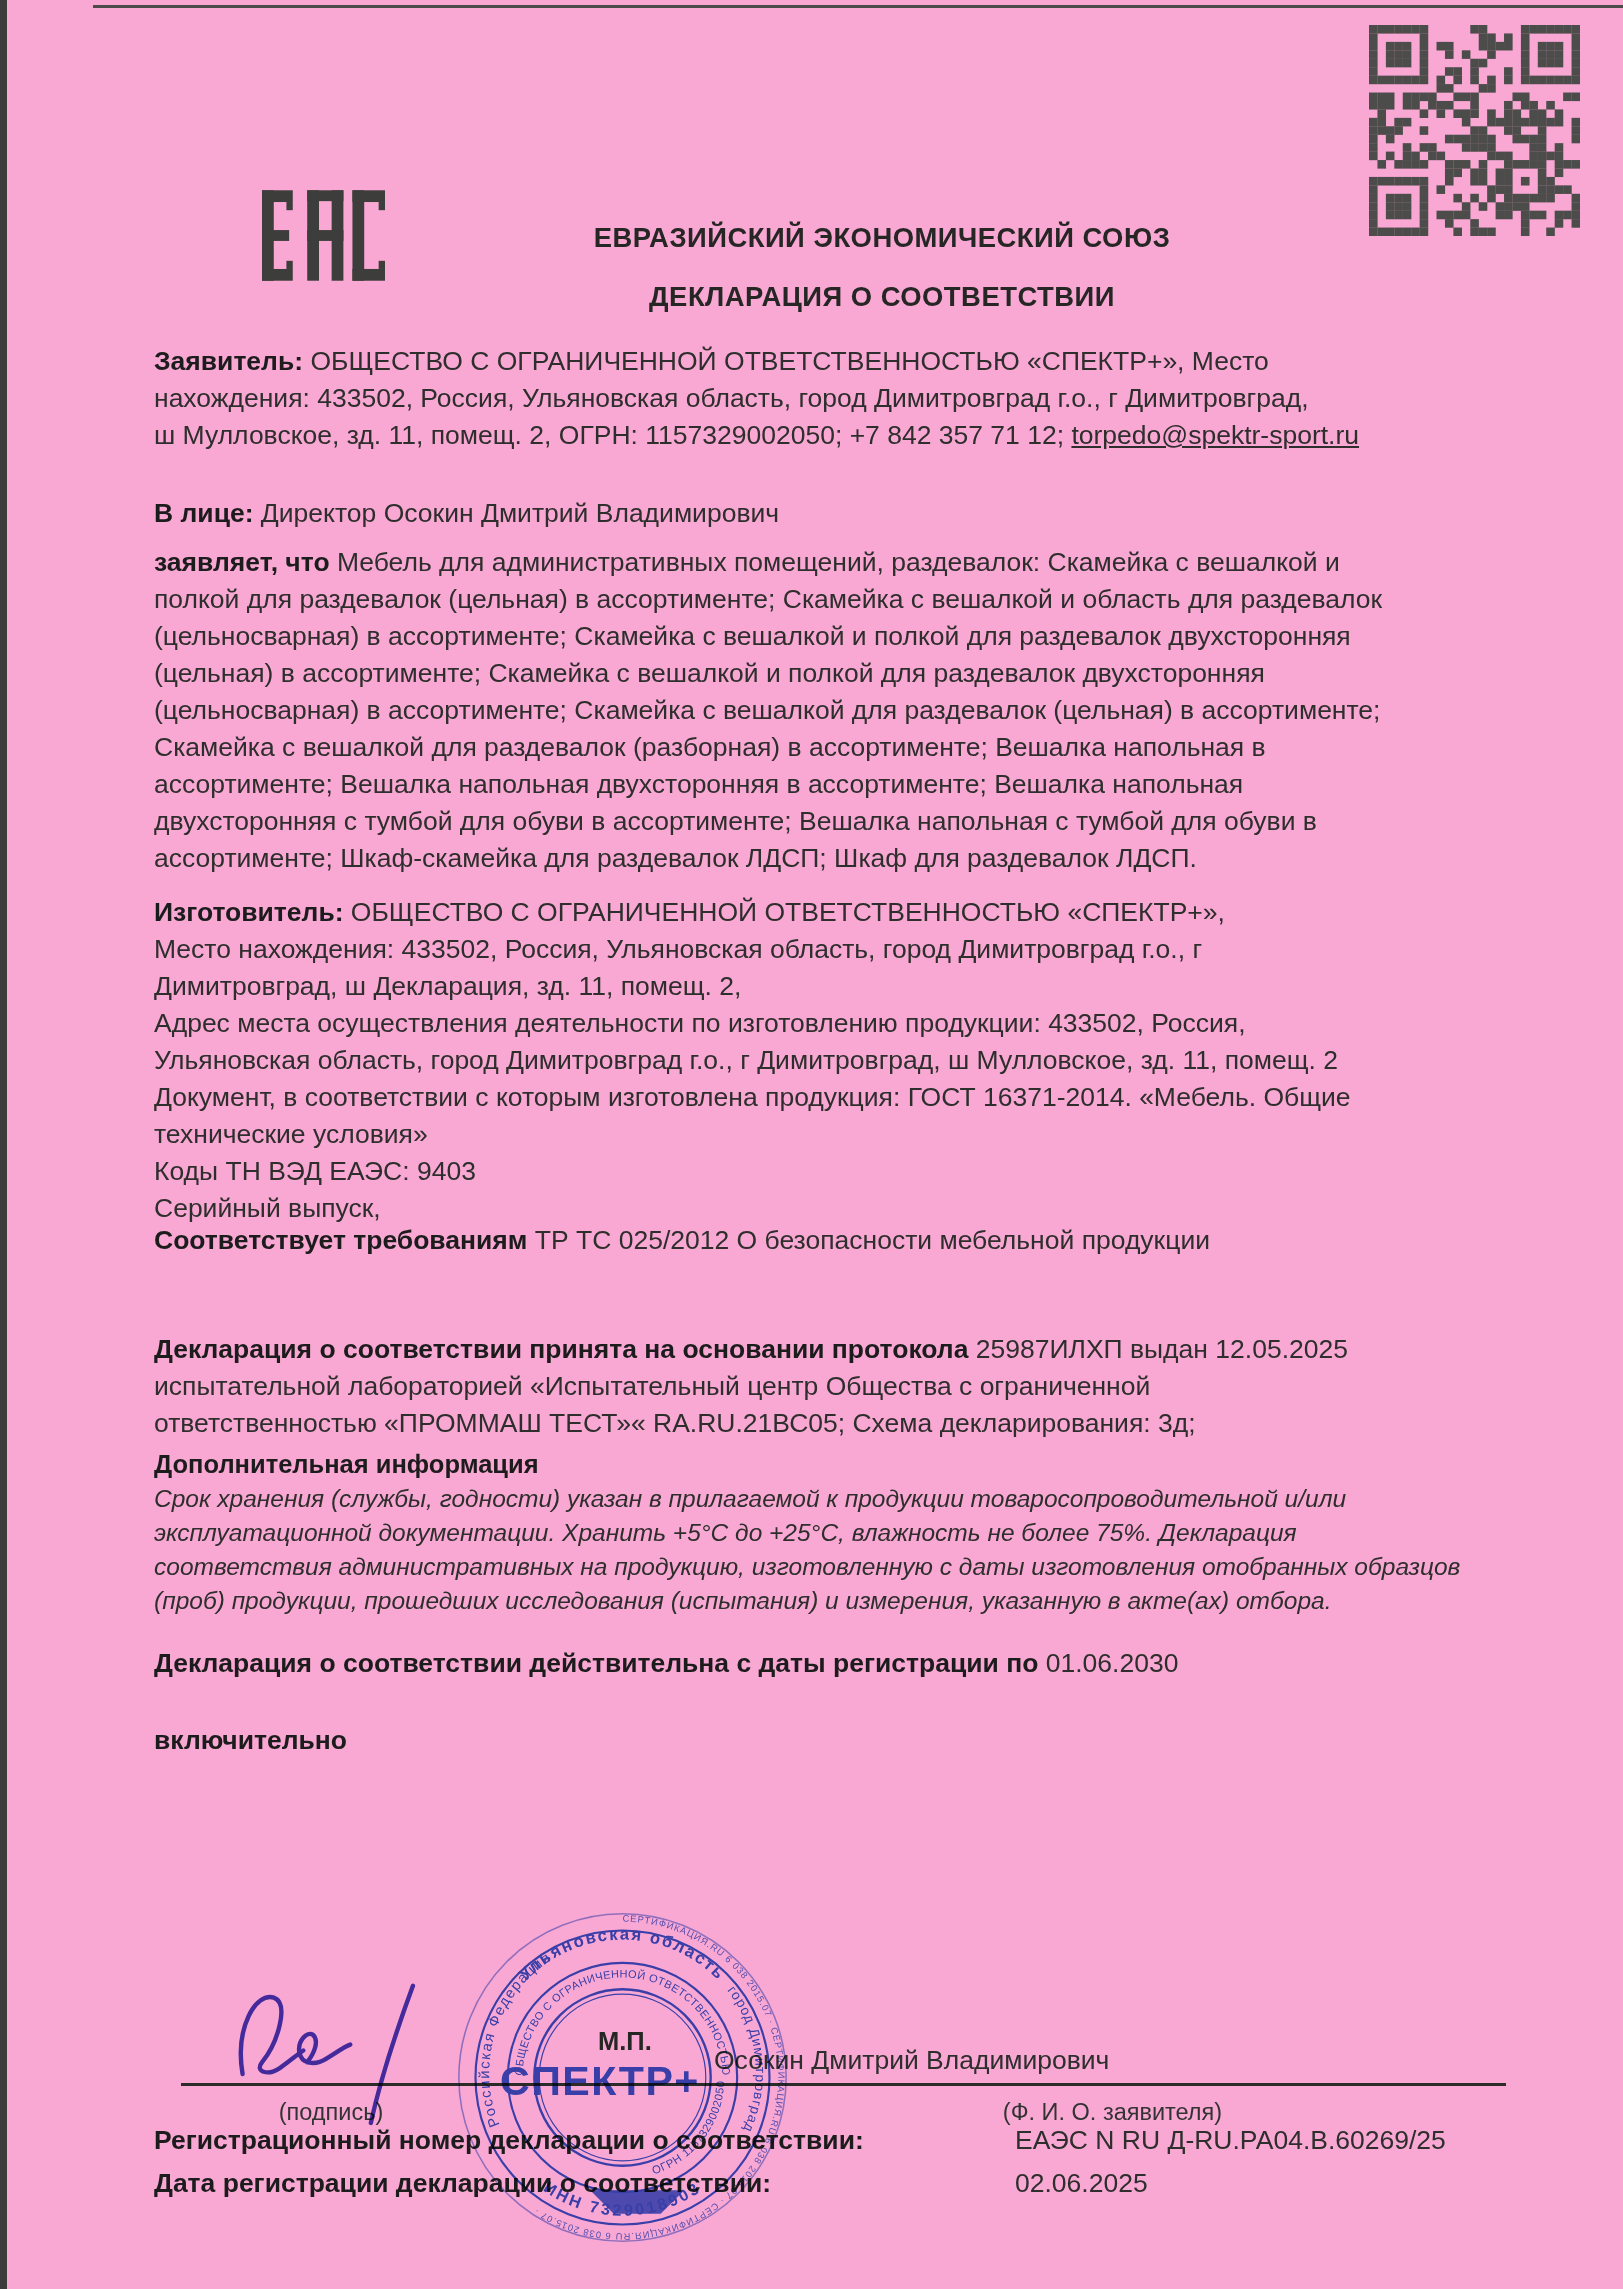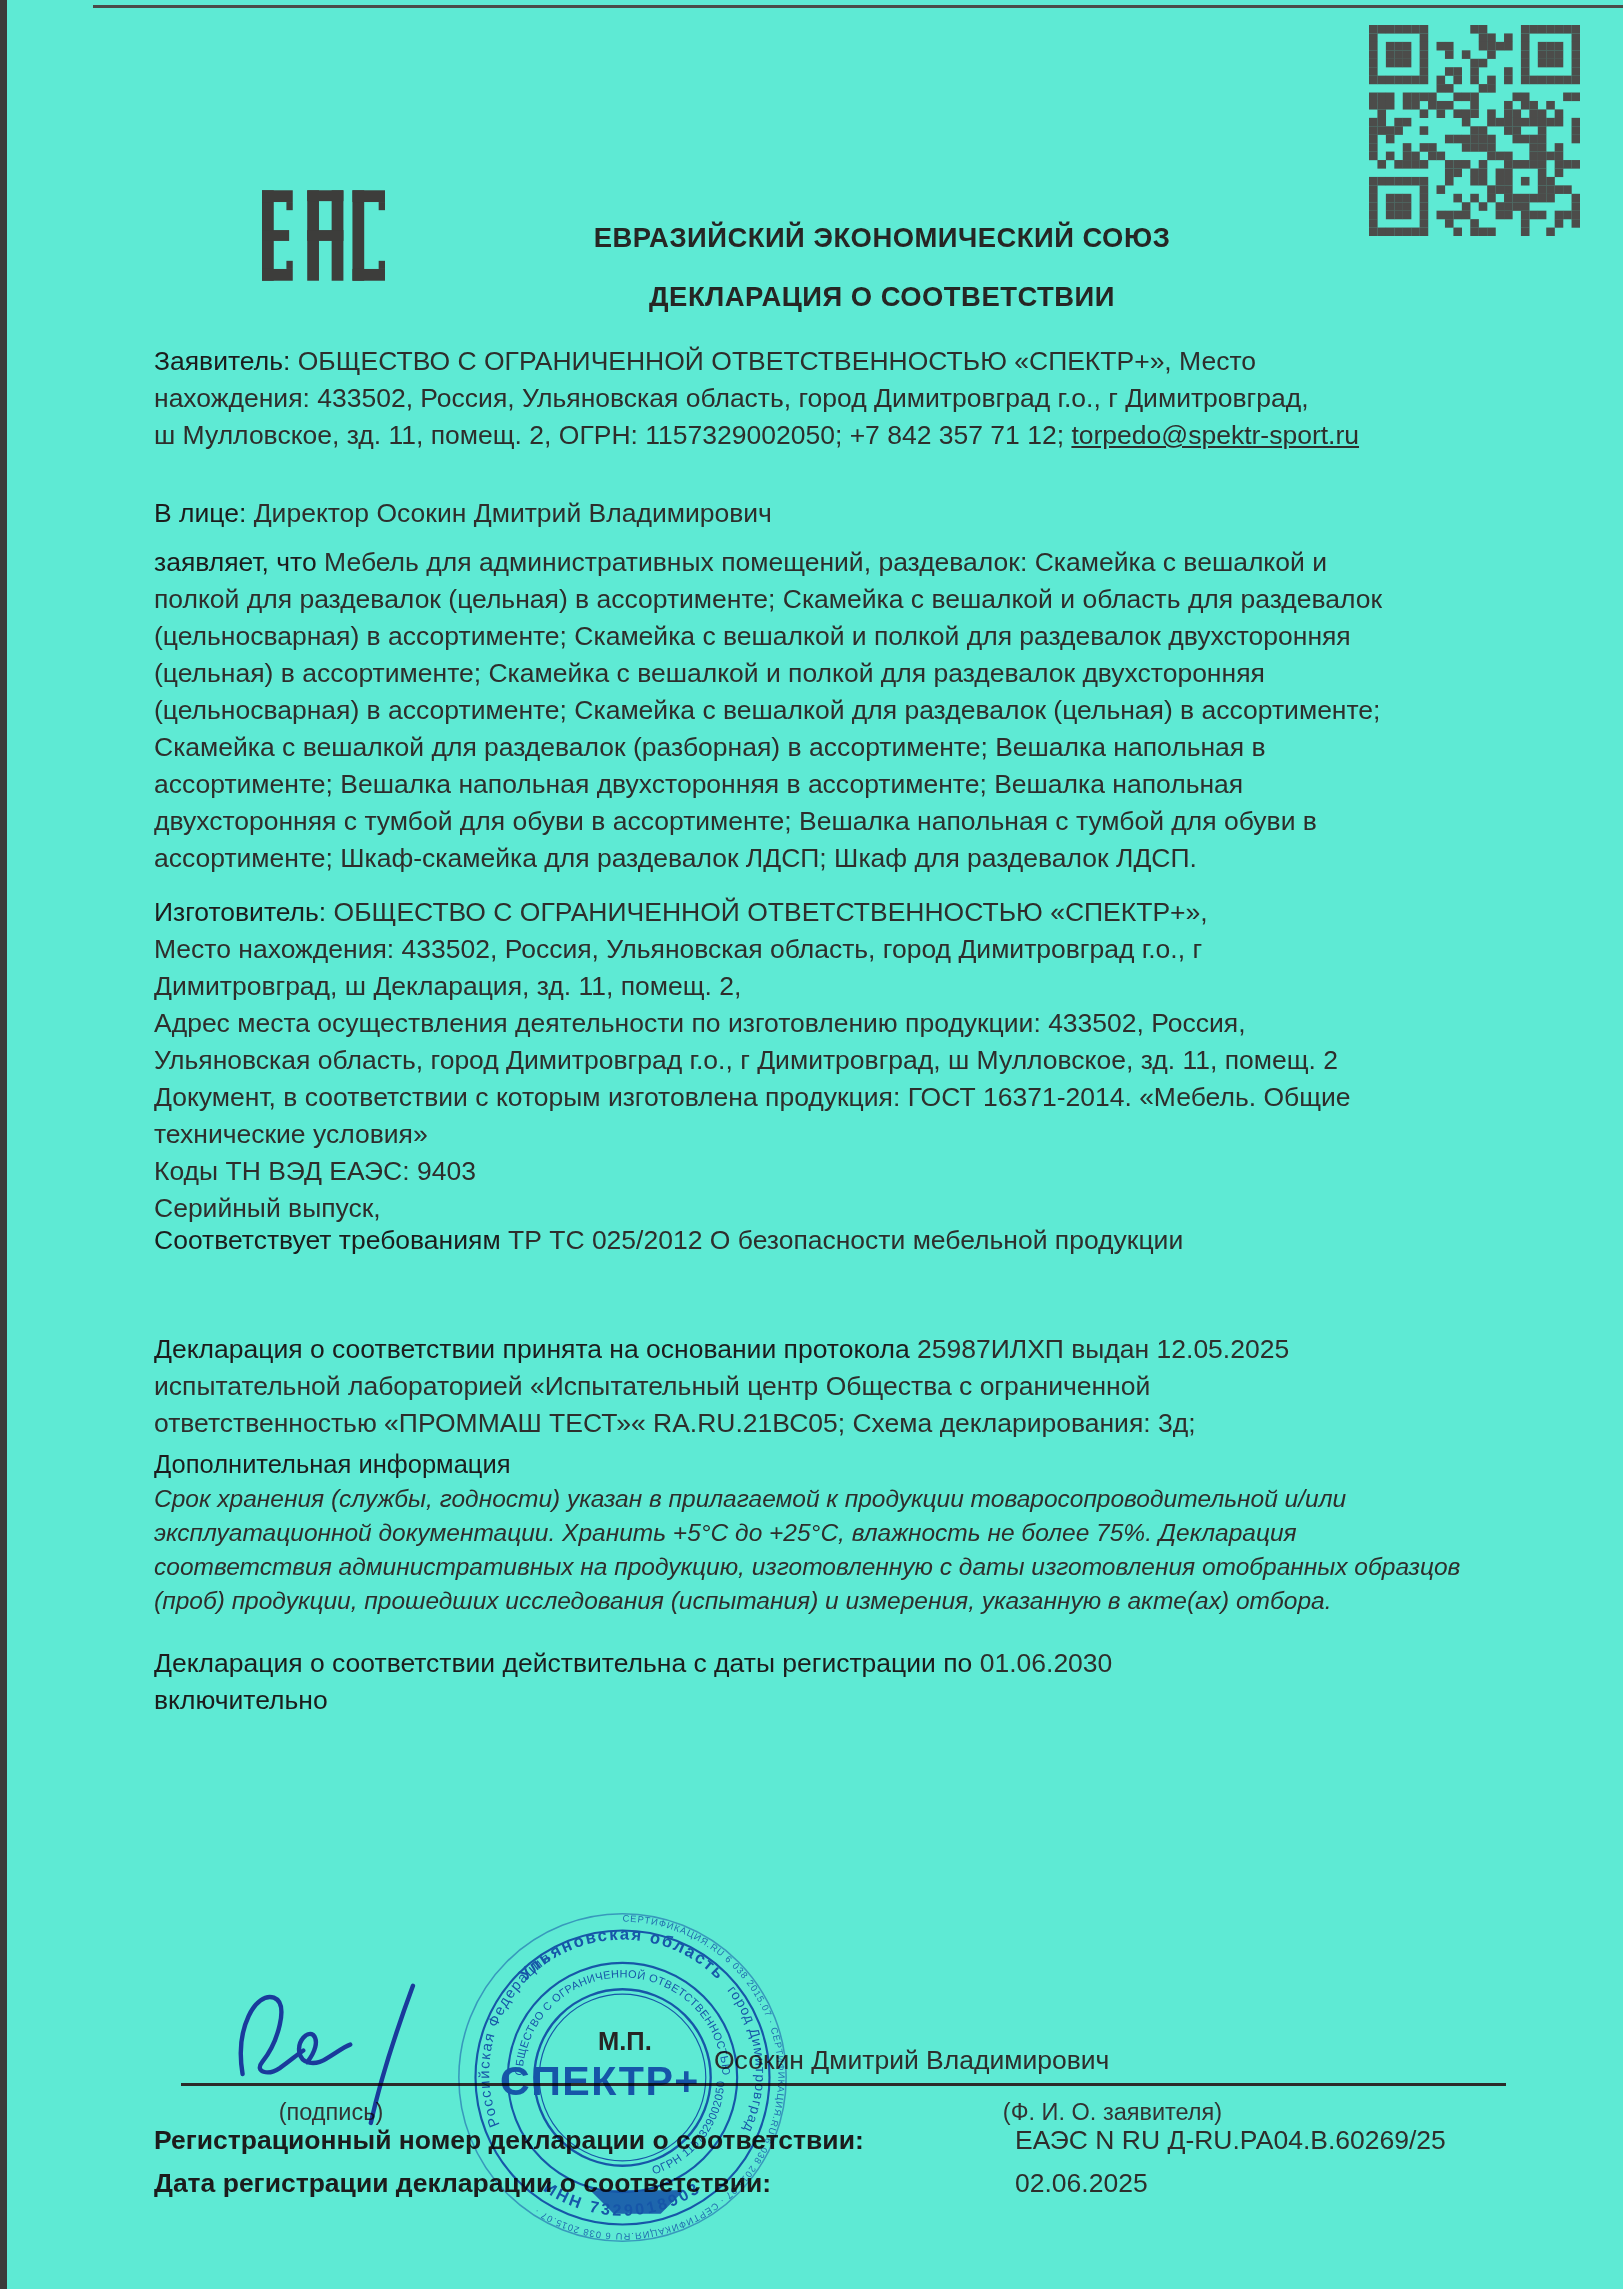--- a/index.html
+++ b/index.html
@@ -1,24 +1,24 @@
 <!DOCTYPE html>
 <html><head>
 <meta charset="utf-8">
 <style>
   html,body{margin:0;padding:0;background:#888;}
   .page{
     position:relative; width:1623px; height:2290px; margin:0 auto;
-    background:#5eead4; overflow:hidden;
+    background:#f9a8d4; overflow:hidden;
     font-family:"Liberation Sans", sans-serif; color:#2e2e2c;
   }
   .edge-left{position:absolute;left:0;top:0;width:6.9px;height:2290px;background:#3c3c3a;}
   .edge-top{position:absolute;left:93px;top:4.9px;width:1530px;height:2.9px;background:#4b4b49;}
   .blk{position:absolute;left:154px;width:1368px;font-size:26.5px;line-height:37px;}
-  .b{font-weight:normal;color:#1c1c1c;}
+  .b{font-weight:bold;color:#1c1c1c;margin-top:40px;}
   .title{position:absolute;left:245px;width:1274px;text-align:center;
          font-size:27.4px;font-weight:bold;color:#262624;letter-spacing:0.5px;}
   .small{font-size:24.5px;line-height:34px;font-style:italic;}
   .email{color:#2e2e2c;text-decoration:underline;}
   .caption{position:absolute;font-size:23.5px;color:#333;text-align:center;}
   .hrule{position:absolute;left:181px;top:2083px;width:1325px;height:2.9px;background:#2b2b29;}
   .regrow-label{position:absolute;left:154px;font-size:26.5px;font-weight:bold;color:#1c1c1c;}
   .regrow-value{position:absolute;left:1015px;font-size:26.5px;color:#2e2e2c;}
   .mp{position:absolute;left:598px;top:2027px;font-size:25.5px;font-weight:bold;color:#262624;z-index:6;}
   .fio{position:absolute;left:714px;top:2045px;font-size:26.5px;color:#2e2e2c;}

